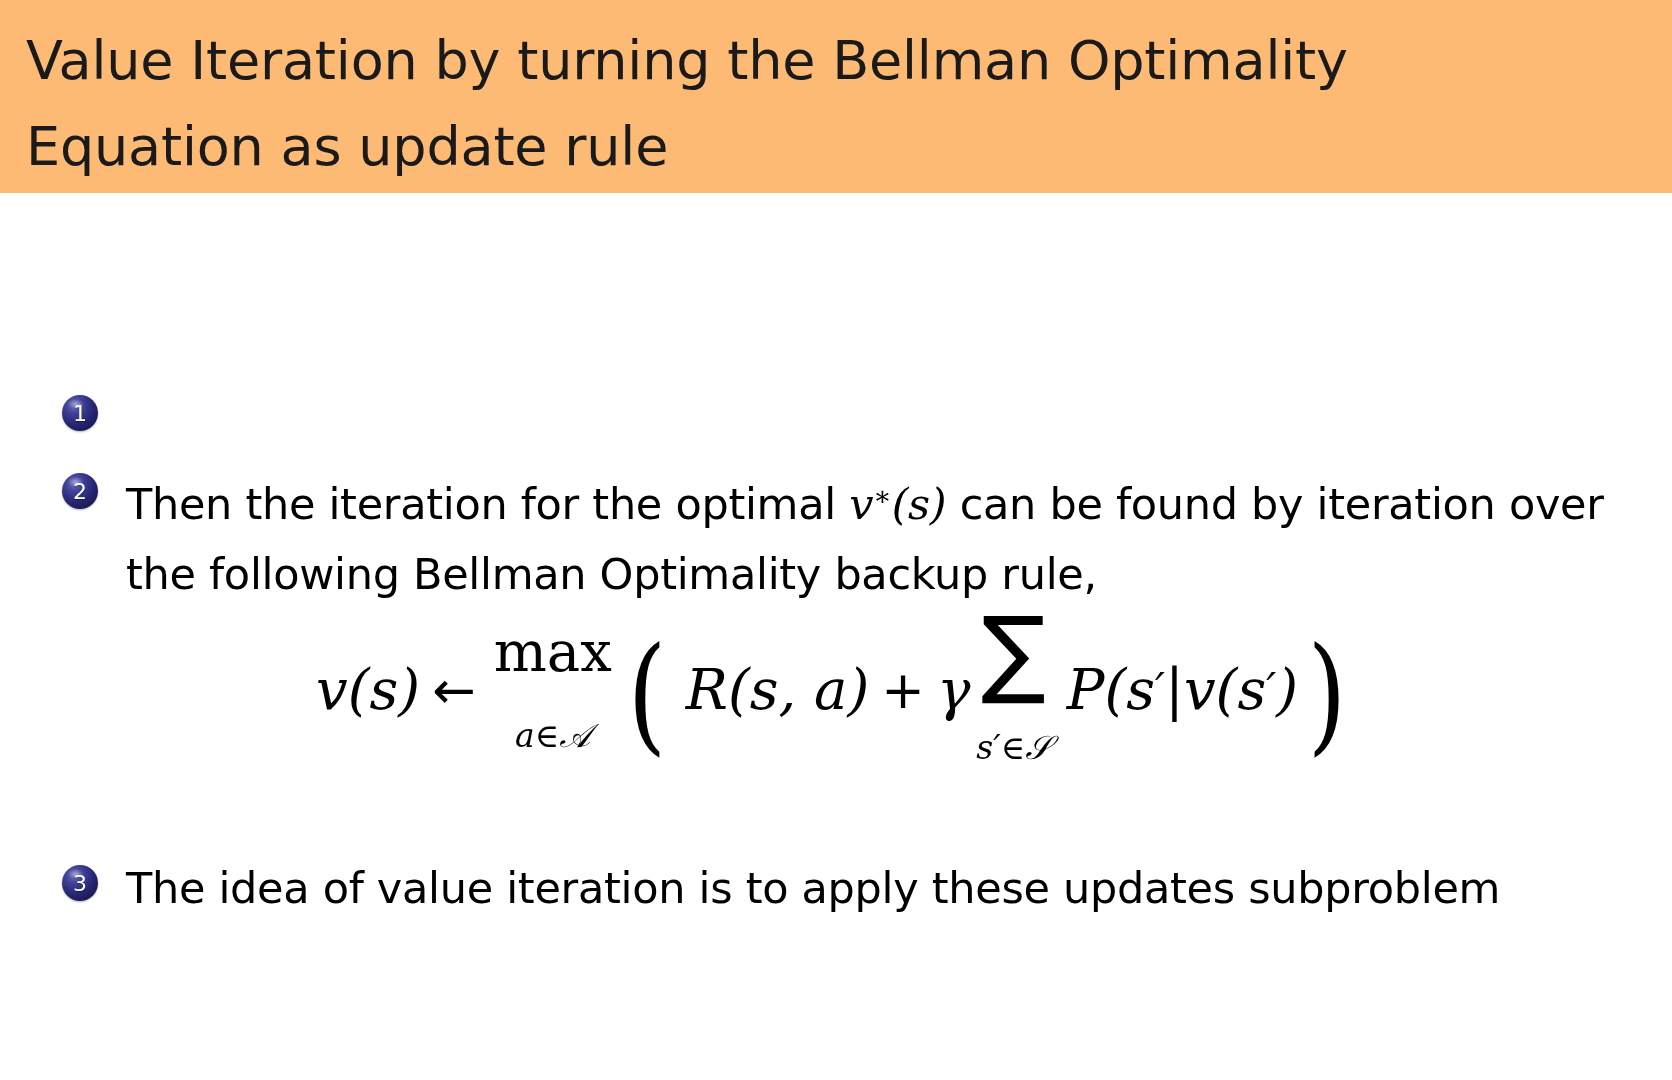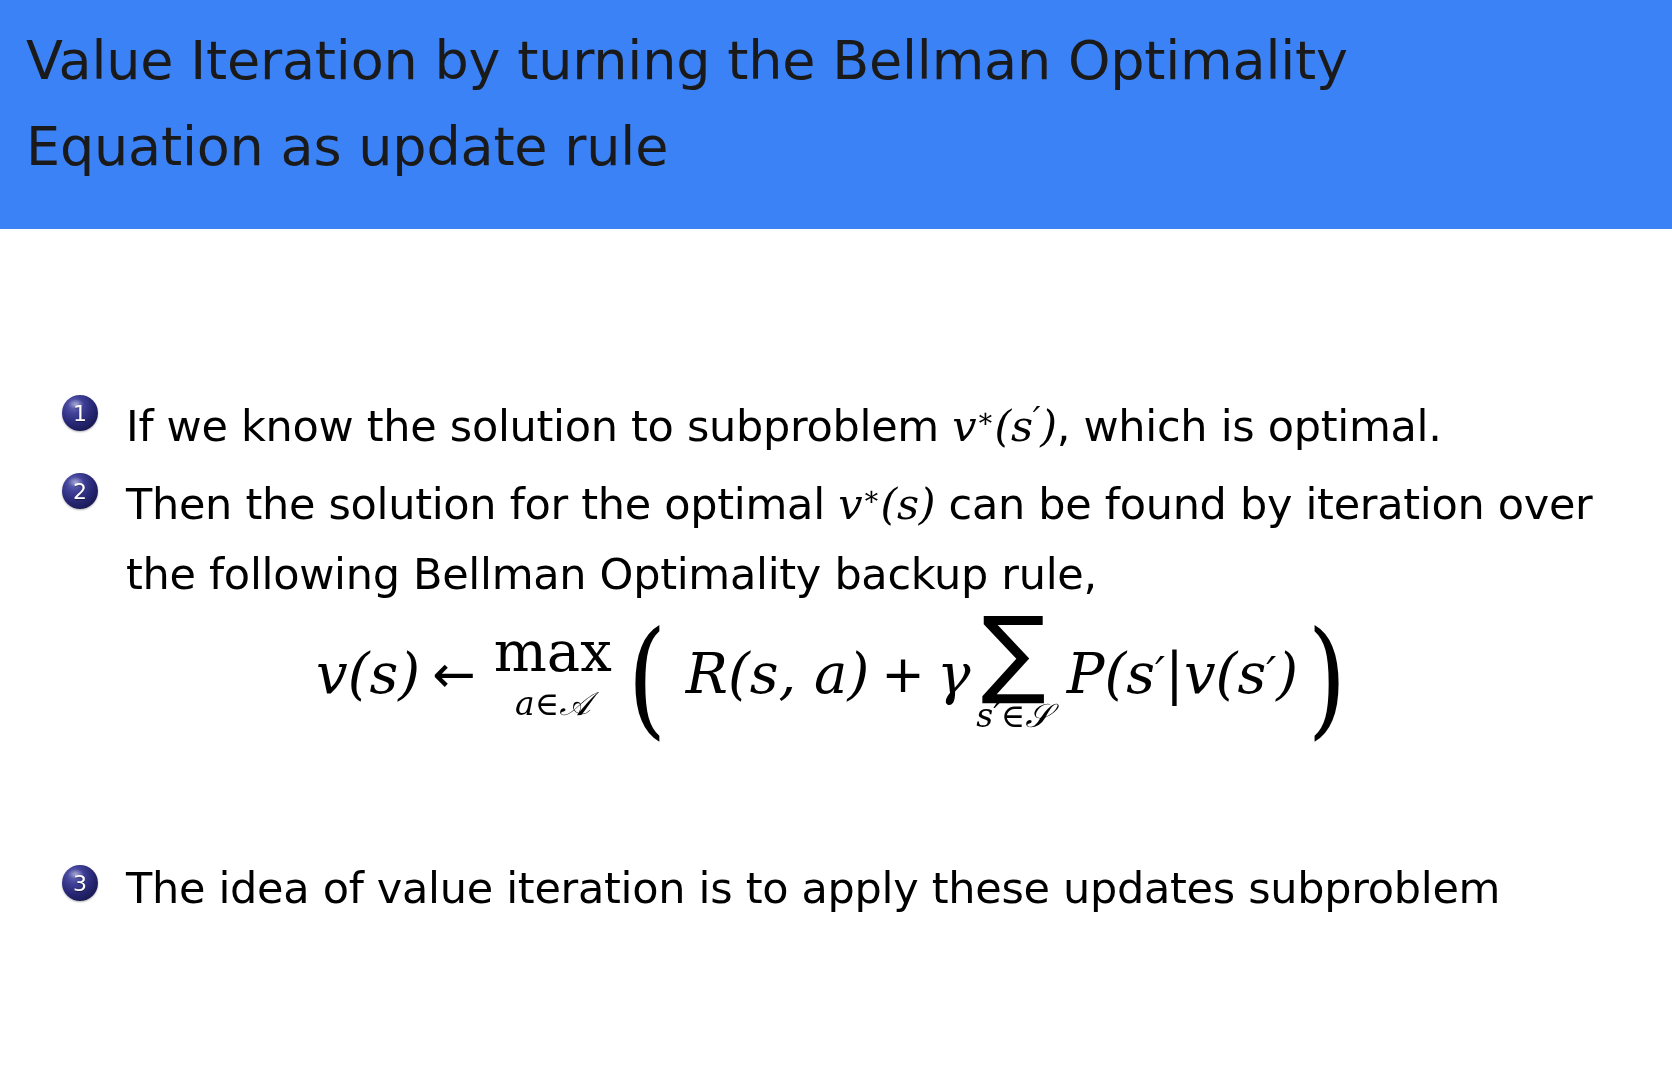--- a/index.html
+++ b/index.html
@@ -15,22 +15,22 @@
     overflow: hidden;
     position: relative;
   }
 
   
   #title-bar {
     position: absolute;
     left: 0;
     top: 0;
     width: 1672px;
-    height: 229px;
-    background: #3b82f6;
+    height: 193px;
+    background: #fdba74;
     box-sizing: border-box;
     padding: 18px 40px 0 26px;
   }
   #title-text {
     font-family: "DejaVu Sans", sans-serif;
     font-size: 54px;
     line-height: 86px;
     font-weight: 400;
     color: #1a1a1a;
     letter-spacing: -0.2px;
@@ -159,20 +159,21 @@
     font-size: 44px;
     vertical-align: 14px;
   }
   .op-stack {
     display: inline-flex;
     flex-direction: column;
     align-items: center;
     justify-content: center;
     vertical-align: middle;
     margin: 0 6px;
+    gap: 32px;
   }
   .op-main {
     font-family: "DejaVu Serif", serif;
     font-style: normal;
     font-size: 56px;
     line-height: 1.0;
   }
   .op-big {
     font-family: "DejaVu Sans", sans-serif;
     font-style: normal;
@@ -213,28 +214,27 @@
   <div id="title-text">Value Iteration by turning the Bellman Optimality
 Equation as update rule</div>
 </div>
 
 <div id="slide-body">
 
   <div class="bullet-row" id="bullet-1">
     <div class="bullet-marker">
       <span class="bullet-num">1</span>
     </div>
-    <div class="bullet-text"><span>If we know the solution to subproblem </span><span class="mathi">v</span><span class="sup">∗</span><span class="mathi">(s</span><span class="prime">′</span><span class="mathi">)</span><span>, which is optimal.</span></div>
   </div>
 
   <div class="bullet-row" id="bullet-2">
     <div class="bullet-marker">
       <span class="bullet-num">2</span>
     </div>
-    <div class="bullet-text"><span>Then the solution for the optimal </span><span class="mathi">v</span><span class="sup">∗</span><span class="mathi">(s)</span><span> can be found by iteration over the following Bellman Optimality backup rule,</span></div>
+    <div class="bullet-text"><span>Then the iteration for the optimal </span><span class="mathi">v</span><span class="sup">∗</span><span class="mathi">(s)</span><span> can be found by iteration over the following Bellman Optimality backup rule,</span></div>
   </div>
 
   <div id="equation">
     <span class="eq-line">
 
       <span class="eq-it">v</span>
         <span class="eq-it">(s)</span>
 
       <span class="eq-sym">←</span>
 

